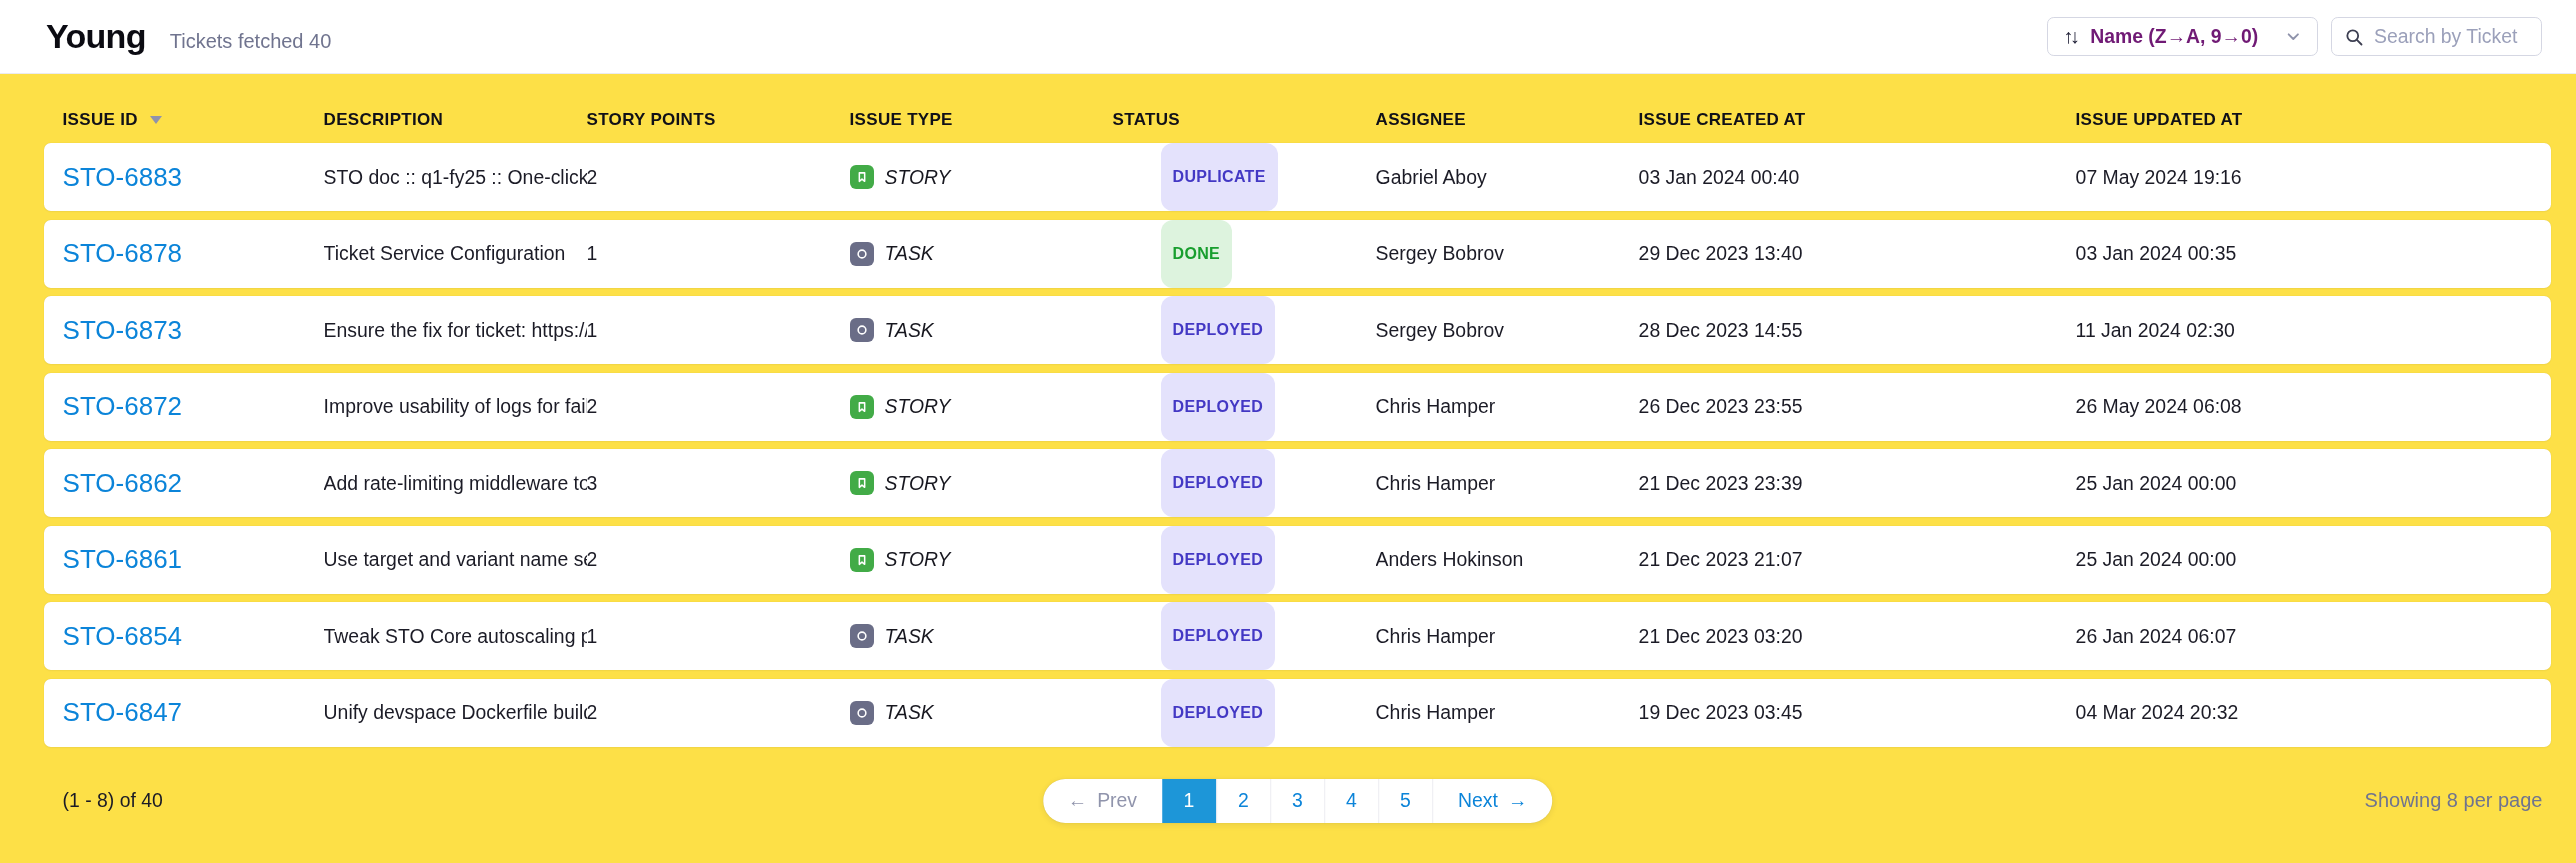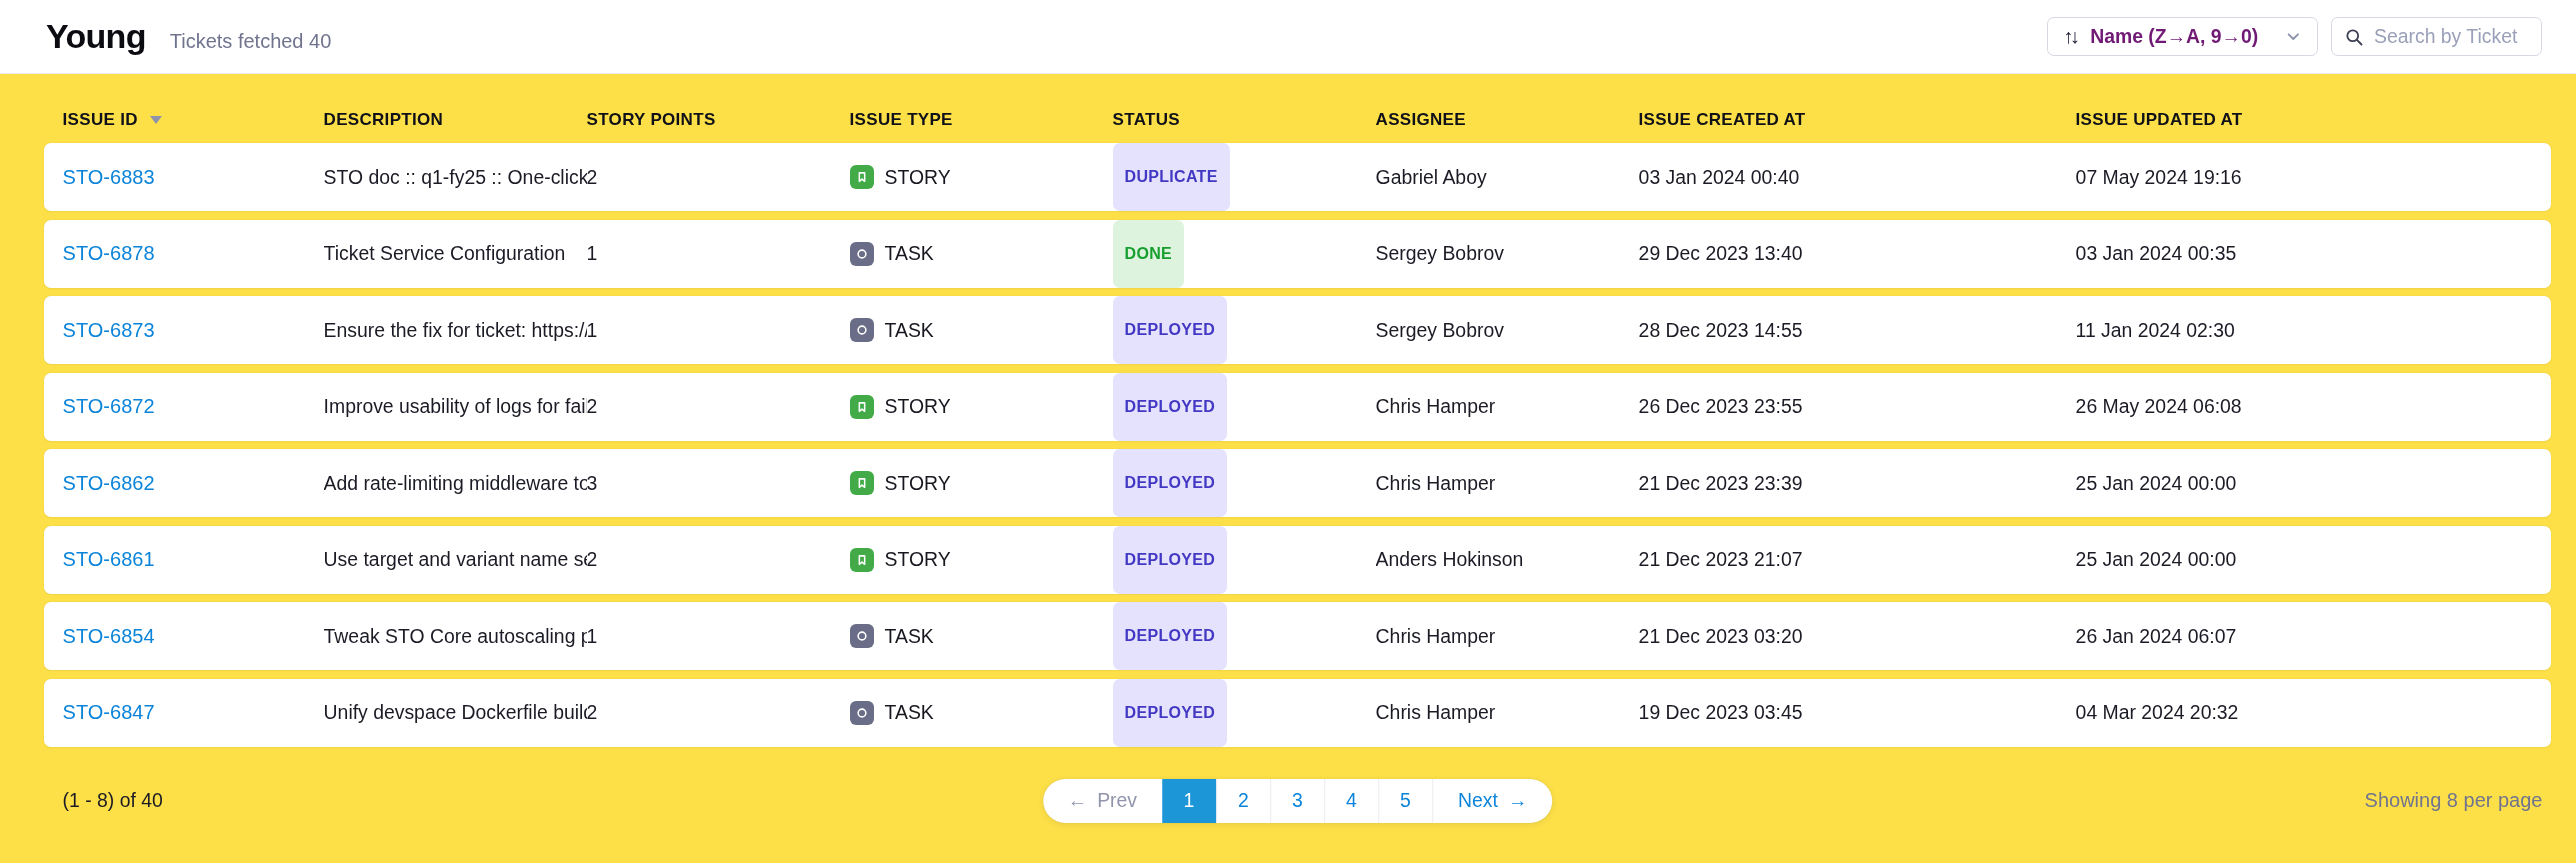--- a/index.html
+++ b/index.html
@@ -58,34 +58,34 @@
     width:0; height:0; border-left:6.8px solid transparent; border-right:6.8px solid transparent;
     border-top:8.5px solid #8f93ab; display:inline-block; margin-top:1.7px;
   }
 
   .row {
     height:68px; background:#ffffff; border-radius:6.8px; margin-bottom:8.5px;
     box-shadow:0 0.8px 1.7px rgba(40,41,61,0.05), 0 0 0.8px rgba(40,41,61,0.12);
     cursor:pointer;
   }
   .cell { font-size:19.4px; color:#1b1b26; white-space:nowrap; overflow:hidden; }
-  .link { color:#0b84d9; text-decoration:none; font-size:20px; font-weight:500; }
-
-  .c-type { display:flex; align-items:center; gap:11px; }
+  .link { color:#0b84d9; text-decoration:none; font-size:26px; font-weight:500; }
+
+  .c-type { display:flex; align-items:center; gap:11px;font-style:italic; }
   .type-icon {
     width:24px; height:24px; border-radius:6px; flex:0 0 24px;
     display:inline-flex; align-items:center; justify-content:center;
   }
   .type-icon.story { background:#42ab47; }
   .type-icon.task  { background:#6a6d87; }
   .type-label { font-size:19.4px; color:#17171f; }
 
   .badge {
     display:inline-block; font-size:16px; font-weight:700; letter-spacing:0.3px;
-    padding:25px 12px; border-radius:7px; text-transform:uppercase;
+    padding:25px 12px; border-radius:12px; text-transform:uppercase;margin-left:48px;
   }
   .badge-indigo { background:#e4e2fc; color:#4338c4; }
   .badge-green  { background:#ddf3de; color:#189e2e; }
 
   
   .footer { position:relative; margin-top:32px; height:44px; display:flex; align-items:center; }
   .range-text { font-size:19.4px; color:#1b1b26; padding-left:18.6px; }
   .perpage-text { margin-left:auto; margin-right:8.5px; font-size:20px; color:#70748f; }
 
   .pager {

